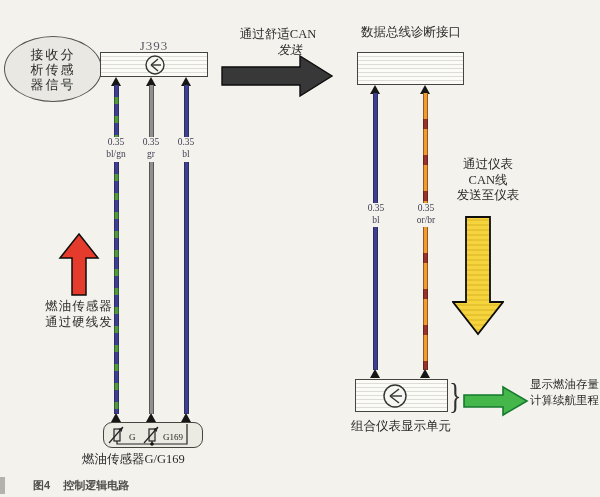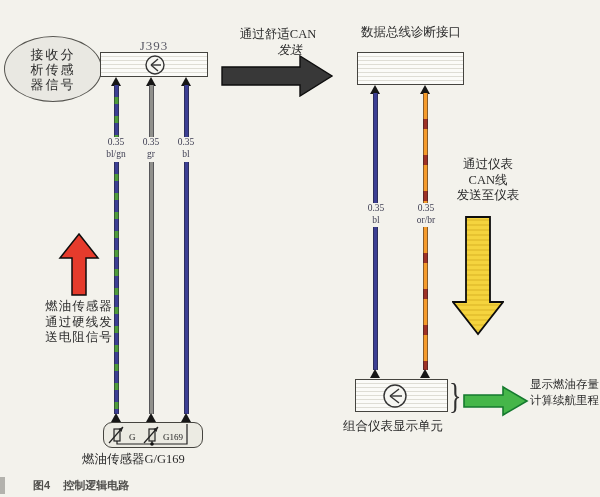--- a/index.html
+++ b/index.html
@@ -126,21 +126,20 @@
     </svg>
   </div>
   <div class="abs t12" style="left:82px; top:452px;">燃油传感器G/G169</div>
 
   <svg class="abs" style="left:58px; top:233px;" width="42" height="63" viewBox="0 0 42 63">
     <polygon points="21,1 40,25 28,25 28,62 14,62 14,25 2,25" fill="#e53b2c" stroke="#0d0d0d" stroke-width="1.5"></polygon>
   </svg>
   <div class="abs ctr t12" style="left:40px; top:299px; width:78px; letter-spacing:1px;">
     <div>燃油传感器</div>
     <div>通过硬线发</div>
-    <div>送电阻信号</div>
   </div>
 
   <div class="ah" style="left:370px; top:85px;"></div>
   <div class="ah" style="left:420px; top:85px;"></div>
 
   <div class="wire bl" style="left:373px; top:93px; height:110px;"></div>
   <div class="wire orbr" style="left:423px; top:93px; height:110px;"></div>
 
   <div class="wire-label" style="left:356px; top:203px;">
     <div>0.35</div>
@@ -174,21 +173,21 @@
 
   <div class="abs unit-box" style="left:355px; top:379px; width:93px; height:33px;">
     <svg class="abs" style="left:26px; top:3px;" width="26" height="26" viewBox="0 0 26 26">
       <circle cx="13" cy="13" r="11" fill="#f6f6f2" stroke="#333" stroke-width="1.4"></circle>
       <line x1="8" y1="13" x2="20" y2="13" stroke="#333" stroke-width="1.4"></line>
       <line x1="8" y1="13" x2="17" y2="6" stroke="#333" stroke-width="1.4"></line>
       <line x1="8" y1="13" x2="17" y2="20" stroke="#333" stroke-width="1.4"></line>
     </svg>
   </div>
   <div class="abs brace" style="left:449px; top:377px;">}</div>
-  <div class="abs ctr t12" style="left:340px; top:419px; width:106px;">组合仪表显示单元</div>
+  <div class="abs ctr t12" style="left:348px; top:419px; width:106px;">组合仪表显示单元</div>
 
   <svg class="abs" style="left:463px; top:385px;" width="66" height="32" viewBox="0 0 66 32">
     <polygon points="1,10 40,10 40,2 64,16 40,30 40,22 1,22" fill="#45b649" stroke="#157a2e" stroke-width="1.6"></polygon>
   </svg>
   <div class="abs t11" style="left:530px; top:376px; width:70px; white-space:nowrap;">
     <div>显示燃油存量</div>
     <div>计算续航里程</div>
   </div>
 
   <div class="abs figbar"></div>

